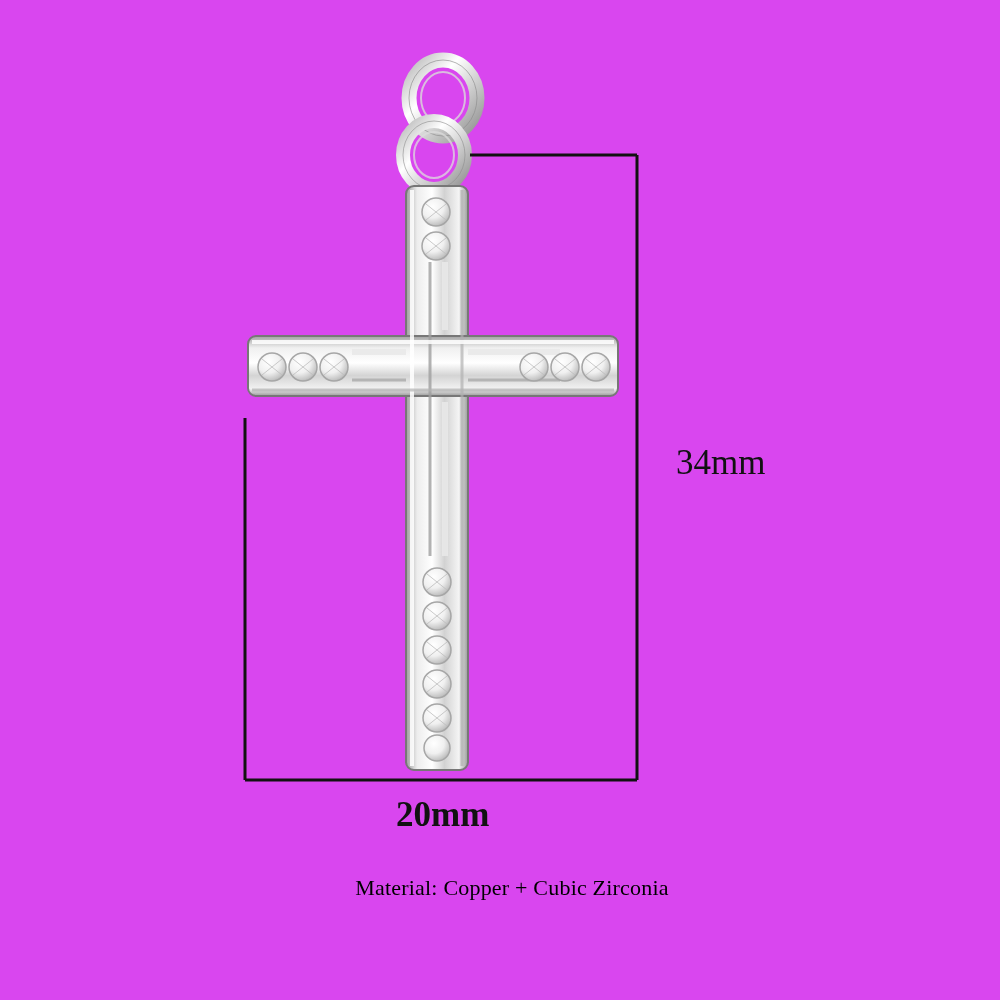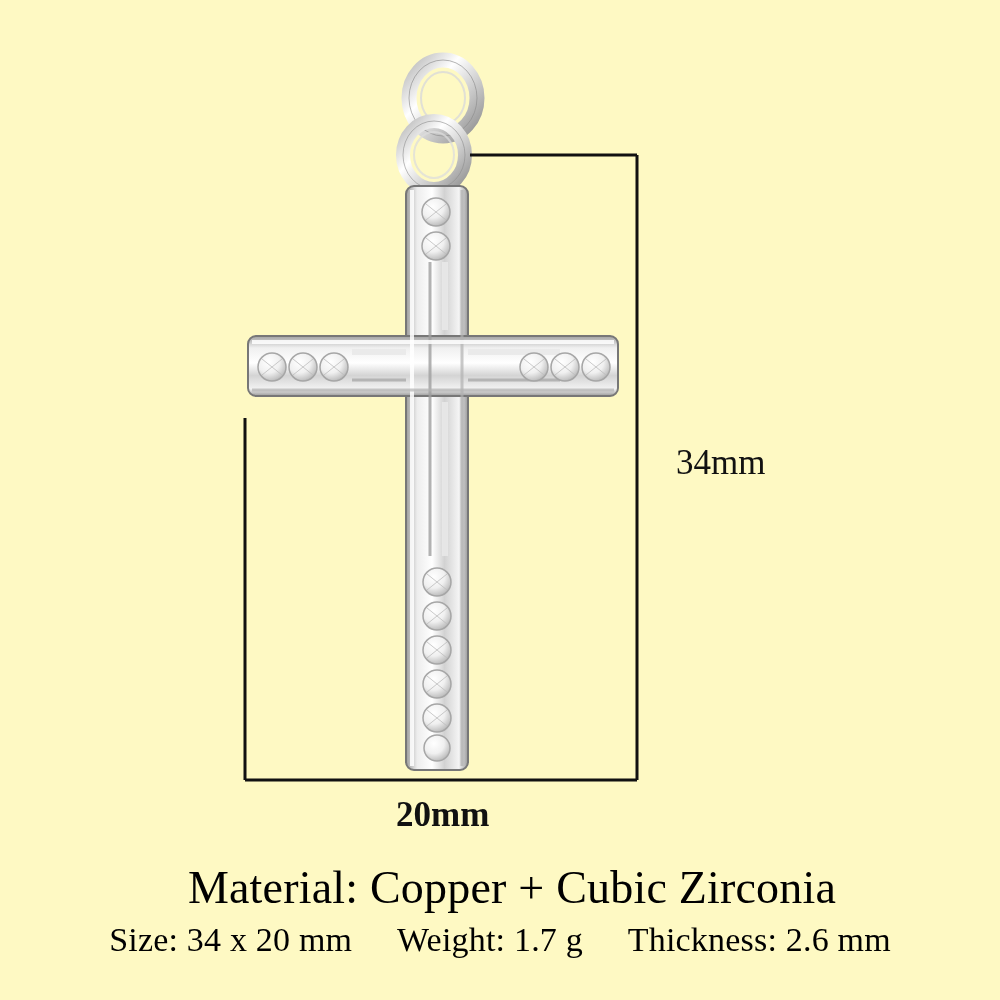--- a/index.html
+++ b/index.html
@@ -11,21 +11,21 @@
     width: 1000px;
     height: 1000px;
     overflow: hidden;
     font-family: "Liberation Serif", serif;
     color: #000000;
   }
   #product-card {
     position: relative;
     width: 1000px;
     height: 1000px;
-    background: #fef9c3;
+    background: #d946ef;
   }
 
   
   #product-image {
     position: absolute;
     left: 0;
     top: 0;
     width: 1000px;
     height: 845px;
   }
@@ -55,21 +55,21 @@
 
   
   #specs {
     position: absolute;
     left: 0;
     top: 862px;
     width: 1000px;
     text-align: center;
   }
   #material-line {
-    font-size: 46px;
+    font-size: 22px;
     line-height: 52px;
     letter-spacing: 0.2px;
     margin-left: 24px;
   }
   #size-line {
     font-size: 34px;
     line-height: 52px;
     letter-spacing: 0.2px;
   }
   .spec-gap {
@@ -192,22 +192,15 @@
       </g>
     </svg>
 
     <div class="dim-label" id="height-label">34mm</div>
 
     <div class="dim-label" id="width-label">20mm</div>
   </div>
 
   <div id="specs">
     <div id="material-line">Material: Copper + Cubic Zirconia</div>
-    <div id="size-line">
-      <span>Size: 34 x 20 mm</span>
-      <span class="spec-gap"></span>
-      <span>Weight: 1.7 g</span>
-      <span class="spec-gap"></span>
-      <span>Thickness: 2.6 mm</span>
-    </div>
   </div>
 
 </div>
 
 </body></html>

